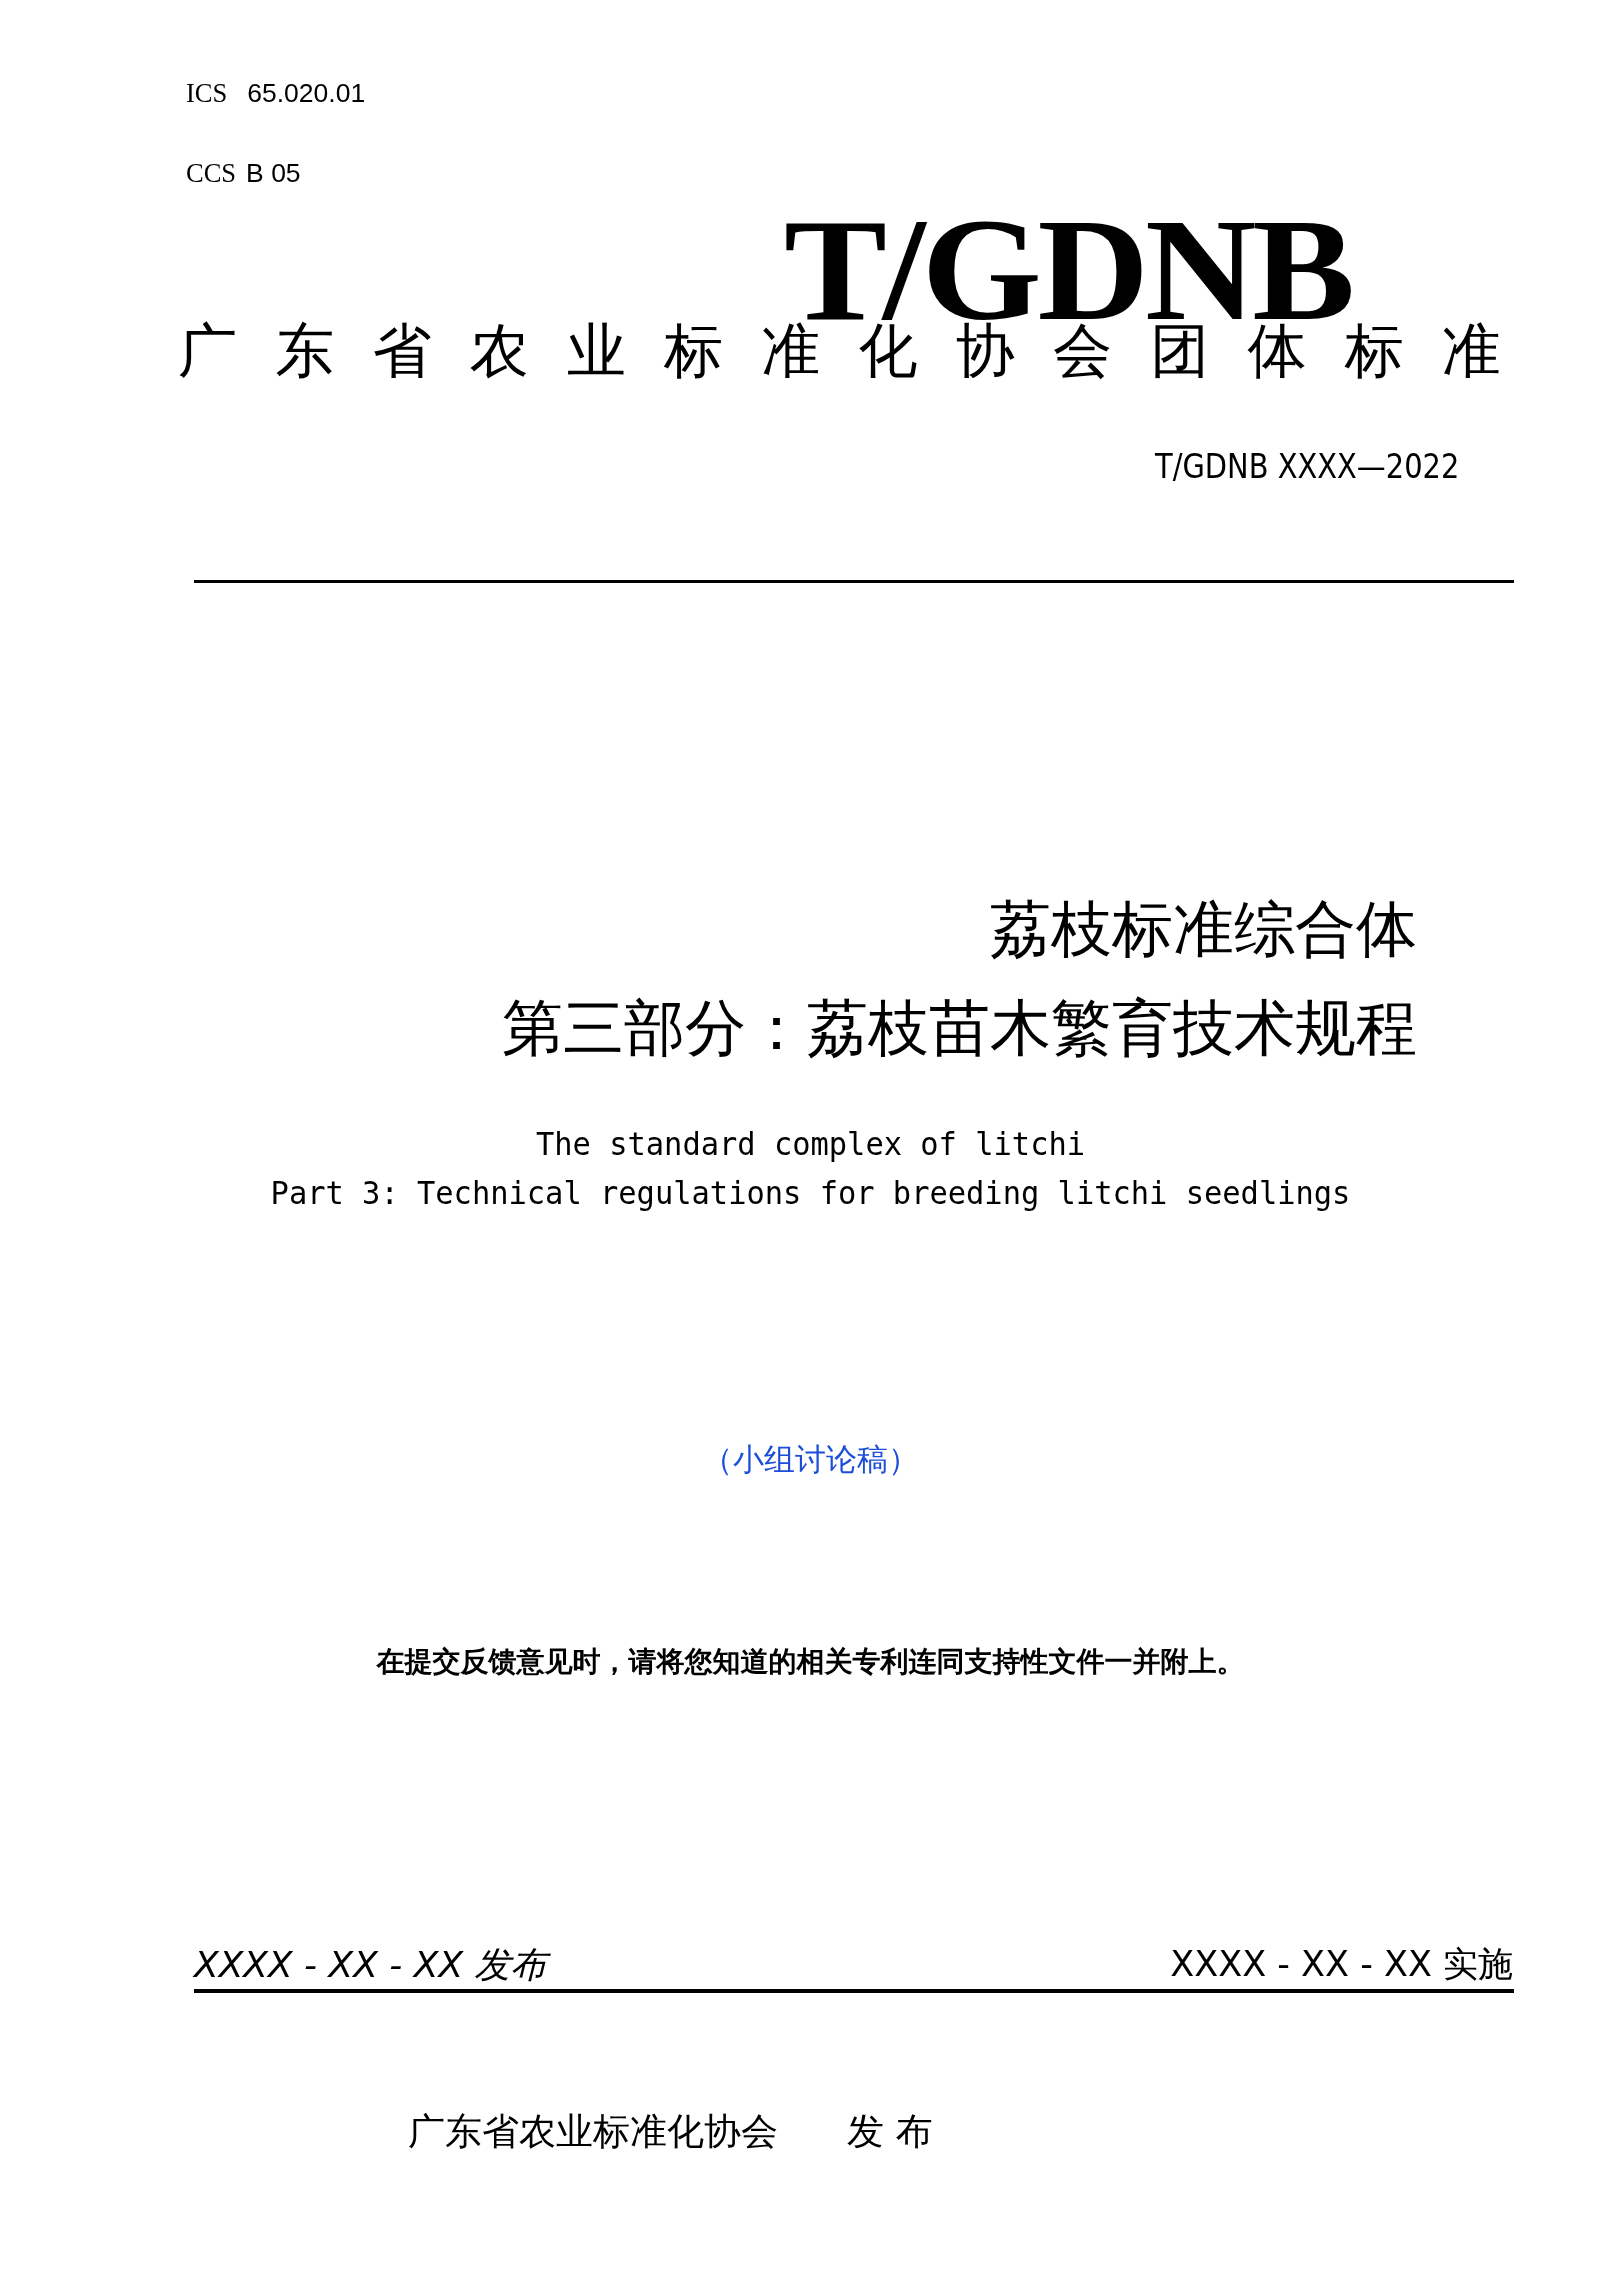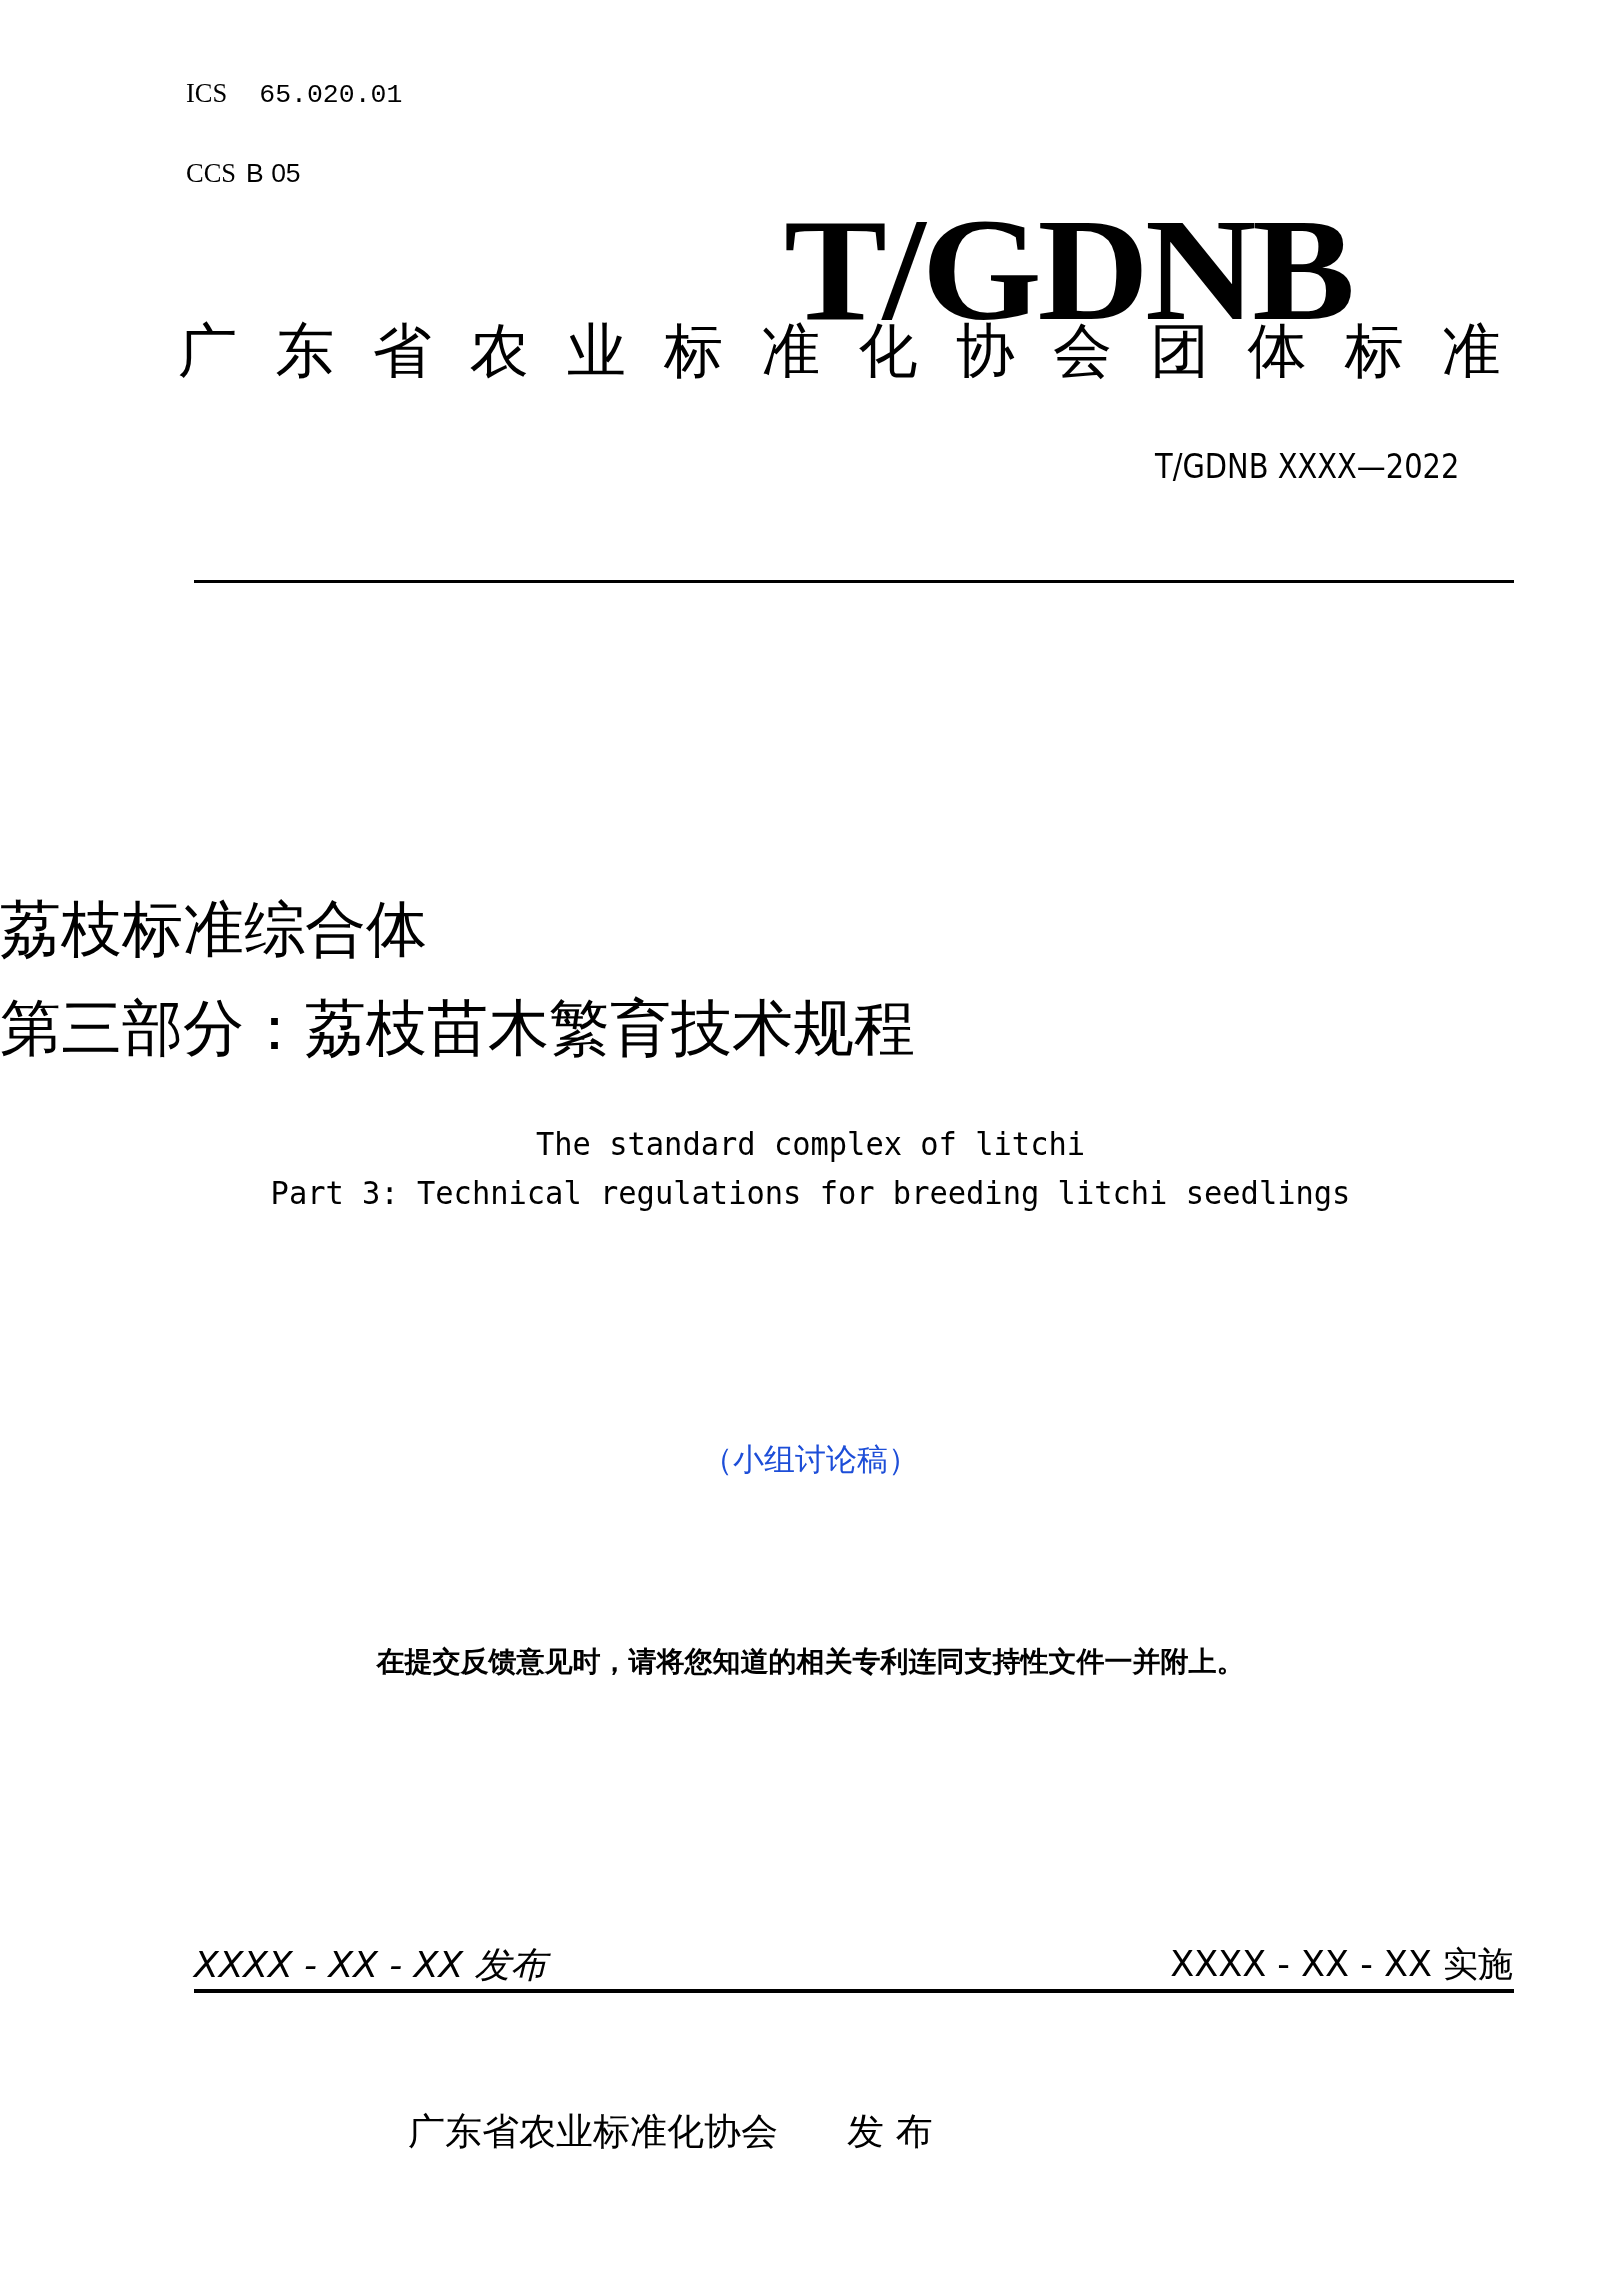--- a/index.html
+++ b/index.html
@@ -1,28 +1,28 @@
 <!DOCTYPE html>
 <html><head>
 <meta charset="utf-8">
 <style>
   html,body{margin:0;padding:0;background:#fff;}
   body{width:1621px;height:2293px;position:relative;overflow:hidden;color:#000;font-family:"DejaVu Sans",sans-serif;}
   .abs{position:absolute;white-space:nowrap;}
   .ics{left:186px;top:78px;font-size:26.5px;font-family:"Liberation Serif",serif;}
-  .ics .num{font-family:Liberation Mono, monospace;margin-left:32px;}
+  .ics .num{font-family:Liberation Sans, sans-serif;margin-left:20px;}
   .ccs{left:186px;top:158px;font-size:26.5px;font-family:"Liberation Serif",serif;}
   .ccs .num{font-family:Liberation Sans, sans-serif;margin-left:10px;}
   .logo{left:784px;top:206px;font-family:"Liberation Serif",serif;font-weight:bold;font-size:147px;line-height:127px;transform:scaleX(1.05);transform-origin:left top;letter-spacing:-3.9px;}
   .assoc{left:178px;top:312px;width:1323px;display:flex;justify-content:space-between;font-size:59px;line-height:78px;}
   .code{left:1155px;top:446px;font-size:34px;font-family:"DejaVu Sans",sans-serif;transform:scaleX(0.85);transform-origin:left top;}
   .rule{left:194px;width:1320px;background:#000;}
   .rule1{top:580px;height:2.9px;}
   .rule2{top:1989px;height:3.9px;}
-  .title{left:0;width:1417px;text-align:left;font-size:61px;}
+  .title{left:0;width:1417px;text-align:right;font-size:61px;}
   .t1{top:889px;}
   .t2{top:988px;}
   .en{left:0;width:1621px;text-align:center;font-size:32px;font-family:"DejaVu Sans Mono",monospace;transform:scaleX(0.95);}
   .en1{top:1125px;}
   .en2{top:1174px;}
   .draft{left:0;width:1621px;text-align:center;top:1439px;font-size:31px;font-family:"DejaVu Serif",serif;color:#1d4ed8;}
   .notice{left:0;width:1621px;text-align:center;top:1643px;font-size:28px;font-weight:bold;}
   .pub{left:194px;top:1941px;font-size:36px;font-style:italic;}
   .impl{right:108px;top:1941px;font-size:35px;}
   .issuer{left:0;width:1341px;text-align:center;top:2107px;font-size:37px;}

